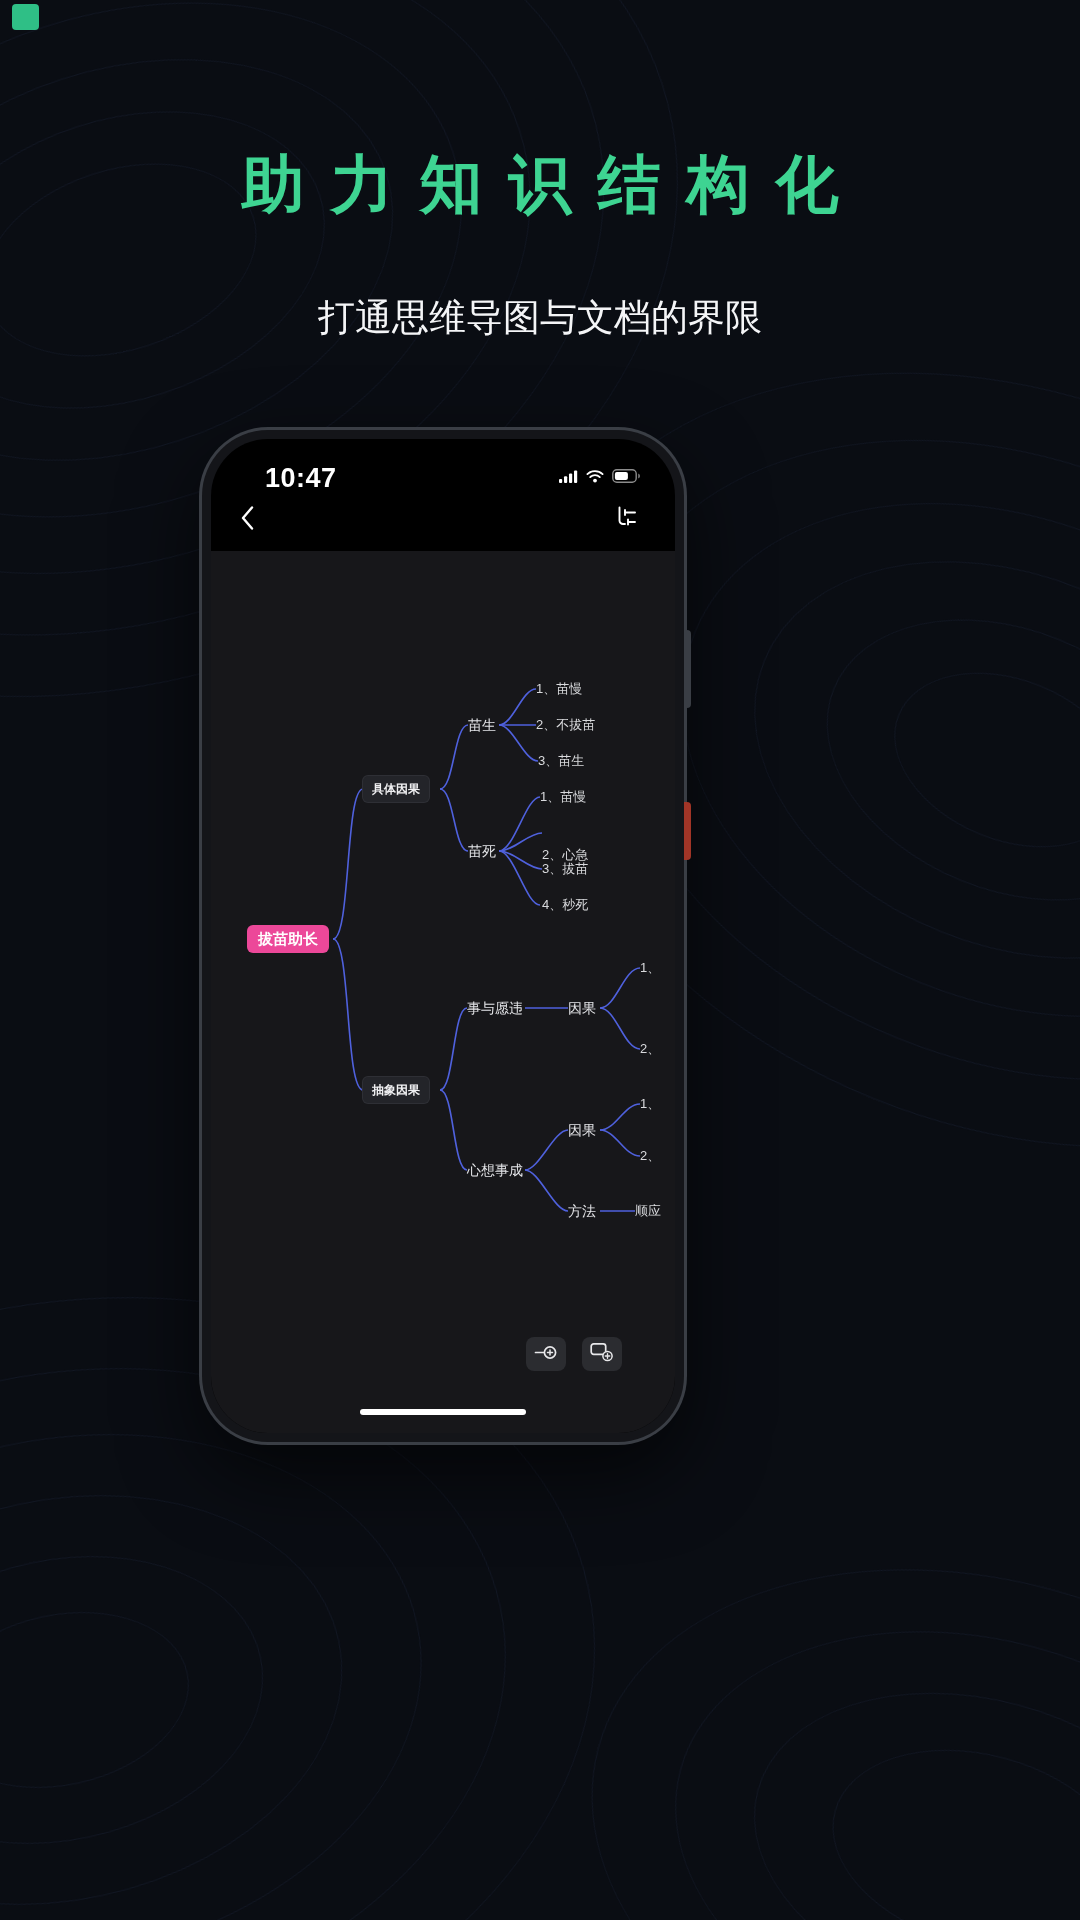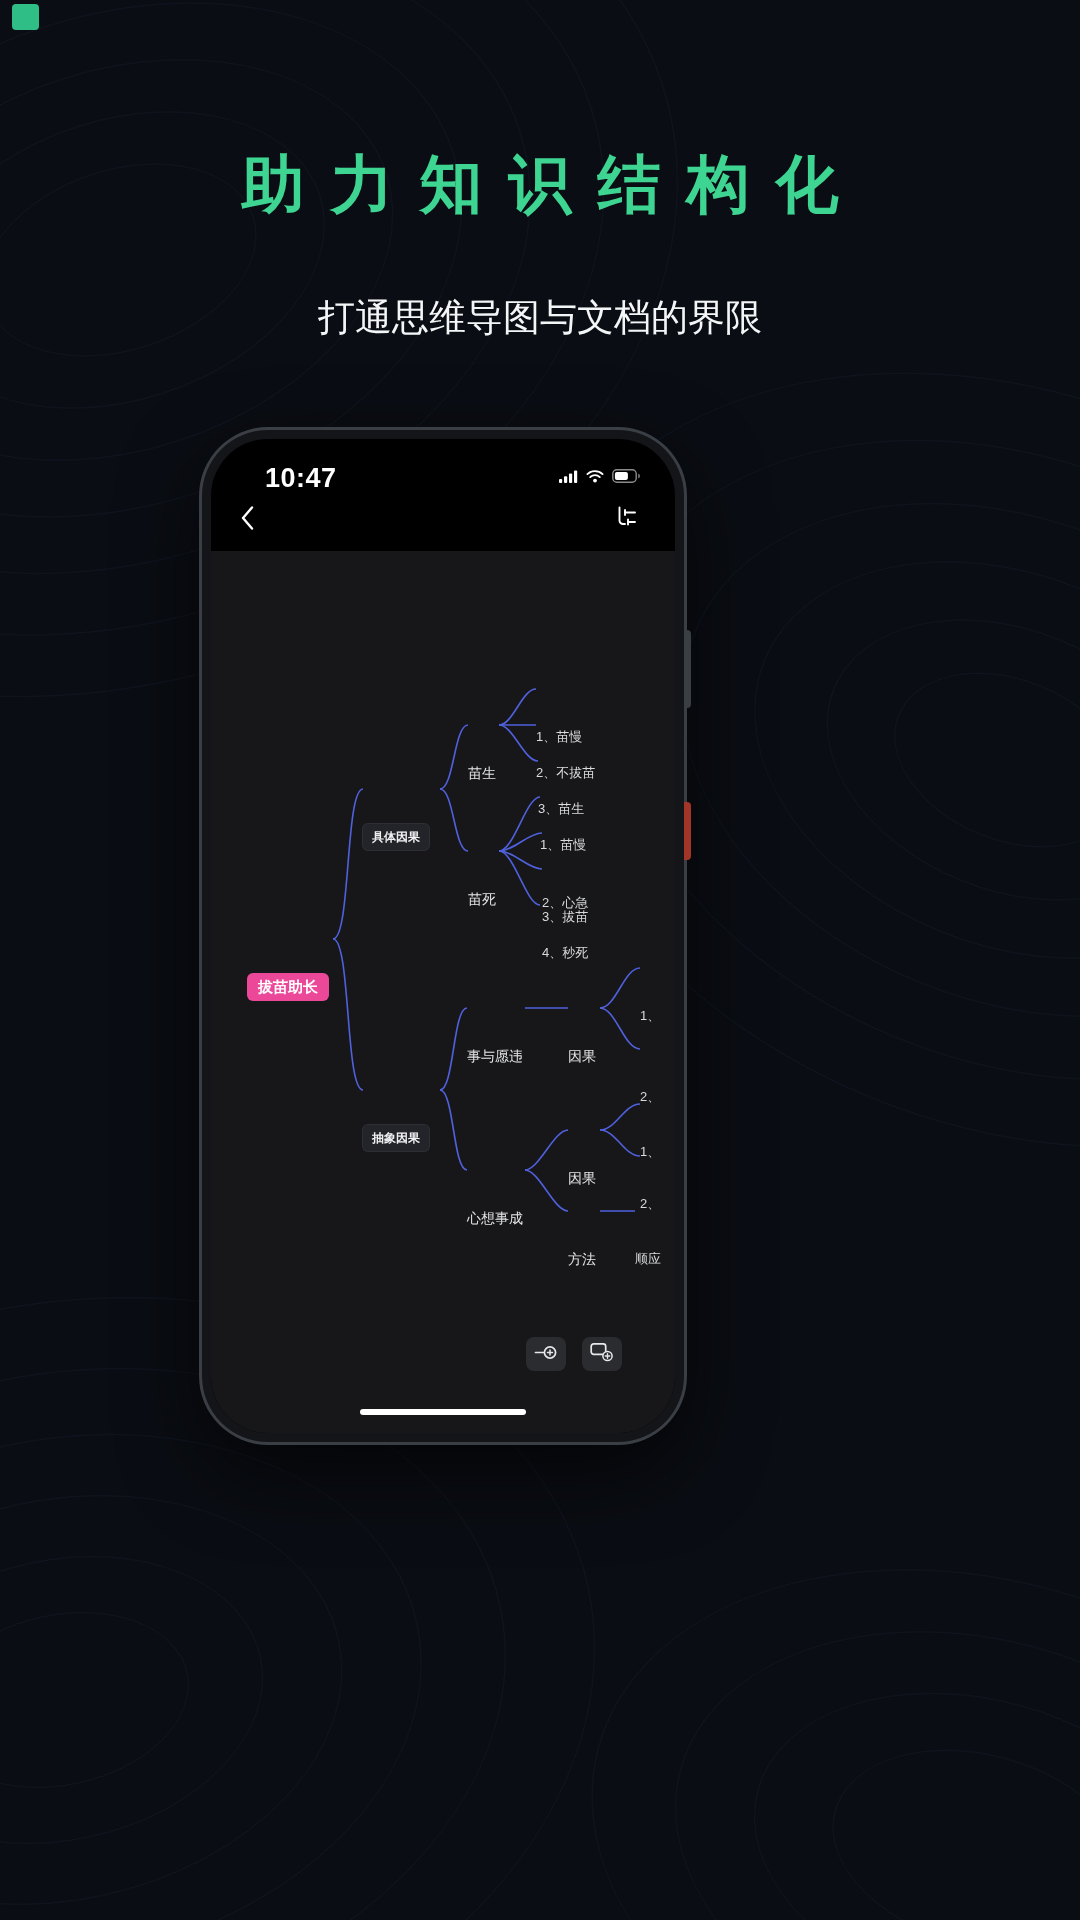--- a/index.html
+++ b/index.html
@@ -32,21 +32,21 @@
   
   .status-time{position:absolute;left:54px;top:24px;font-size:27px;font-weight:700;color:#fff;letter-spacing:.5px;text-align:right;}
   .status-icons{position:absolute;right:34px;top:30px;display:flex;align-items:center;gap:8px;}
   
   .nav-back{position:absolute;left:30px;top:66px;width:30px;height:30px;display:flex;align-items:center;}
   .nav-outline{position:absolute;right:34px;top:66px;width:28px;height:28px;display:flex;align-items:center;justify-content:center;}
   
   .map-svg{position:absolute;left:0;top:0;z-index:5;pointer-events:none;}
   .node{
     position:absolute;transform:translateY(-50%);z-index:6;white-space:nowrap;
-    color:#d9dadd;font-size:13px;line-height:18px;margin-top:48px;
+    color:#d9dadd;font-size:13px;line-height:18px;
   }
   .node.root{
     background:#ec4899;color:#fff;font-size:15px;font-weight:600;
     padding:5px 11px;border-radius:6px;
   }
   .node.branch{
     background:#232429;color:#f0f0f2;font-size:12px;font-weight:600;
     padding:4px 9px;border-radius:5px;box-shadow:0 0 0 1px #2e2f35;
   }
   .node.sub{font-size:14px;color:#e4e5e8;font-weight:500;}

